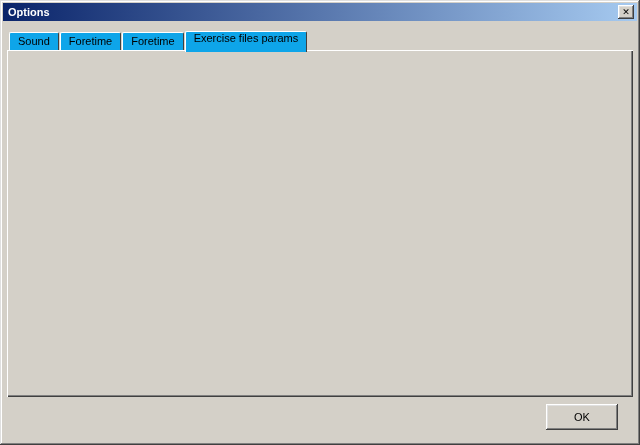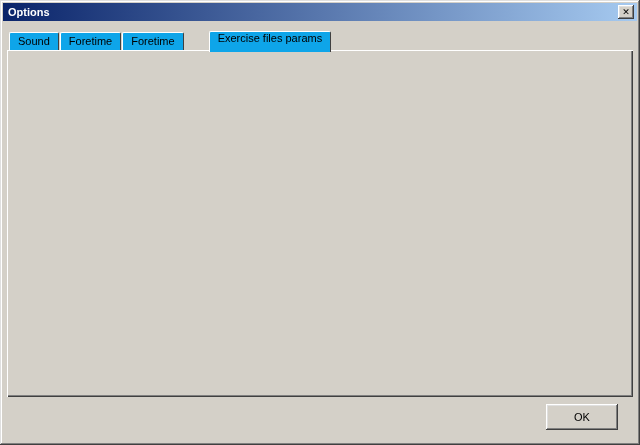--- a/index.html
+++ b/index.html
@@ -17,21 +17,21 @@
   .title-text{color:#fff;font-weight:bold;font-size:11px;}
   .close-btn{width:16px;height:14px;background:#d4d0c8;display:flex;align-items:center;justify-content:center;
     font-size:9px;line-height:1;cursor:default;
     box-shadow:inset -1px -1px 0 #404040, inset 1px 1px 0 #fff, inset -2px -2px 0 #808080, inset 2px 2px 0 #dfdfdf;}
 
   
   .tab-bar{position:absolute;left:9px;top:29px;height:21px;display:flex;align-items:flex-end;z-index:3;}
   .tab{background:#0ea5e9;height:18px;padding:2px 8px 2px;margin-right:1px;
     border-top:1px solid #fff;border-left:1px solid #fff;border-right:1px solid #404040;
     border-top-left-radius:2px;border-top-right-radius:2px;white-space:nowrap;}
-  .tab.active{height:21px;padding-top:0;margin-bottom:-2px;padding-bottom:4px;z-index:4;margin-left:24px;}
+  .tab.active{height:21px;padding-top:0;margin-bottom:-2px;padding-bottom:4px;z-index:4;}
 
   .panel{position:absolute;left:7px;top:50px;width:626px;height:347px;background:#d4d0c8;
     box-shadow:inset 1px 1px 0 #ffffff, inset -1px -1px 0 #404040, inset -2px -2px 0 #808080;z-index:2;}
 
   
   .grid{position:absolute;left:30px;top:64px;width:575px;height:220px;background:#fff;padding:2px;
     box-shadow:inset 1px 1px 0 #808080, inset -1px -1px 0 #ffffff, inset 2px 2px 0 #404040, inset -2px -2px 0 #d4d0c8;}
   .grid-header{display:flex;height:18px;margin-right:16px;background:#d4d0c8;}
   .hcell{height:18px;display:flex;align-items:center;padding:0 3px;background:#d4d0c8;white-space:nowrap;overflow:hidden;
     box-shadow:inset -1px -1px 0 #404040, inset 1px 1px 0 #fff, inset -2px -2px 0 #808080;}

